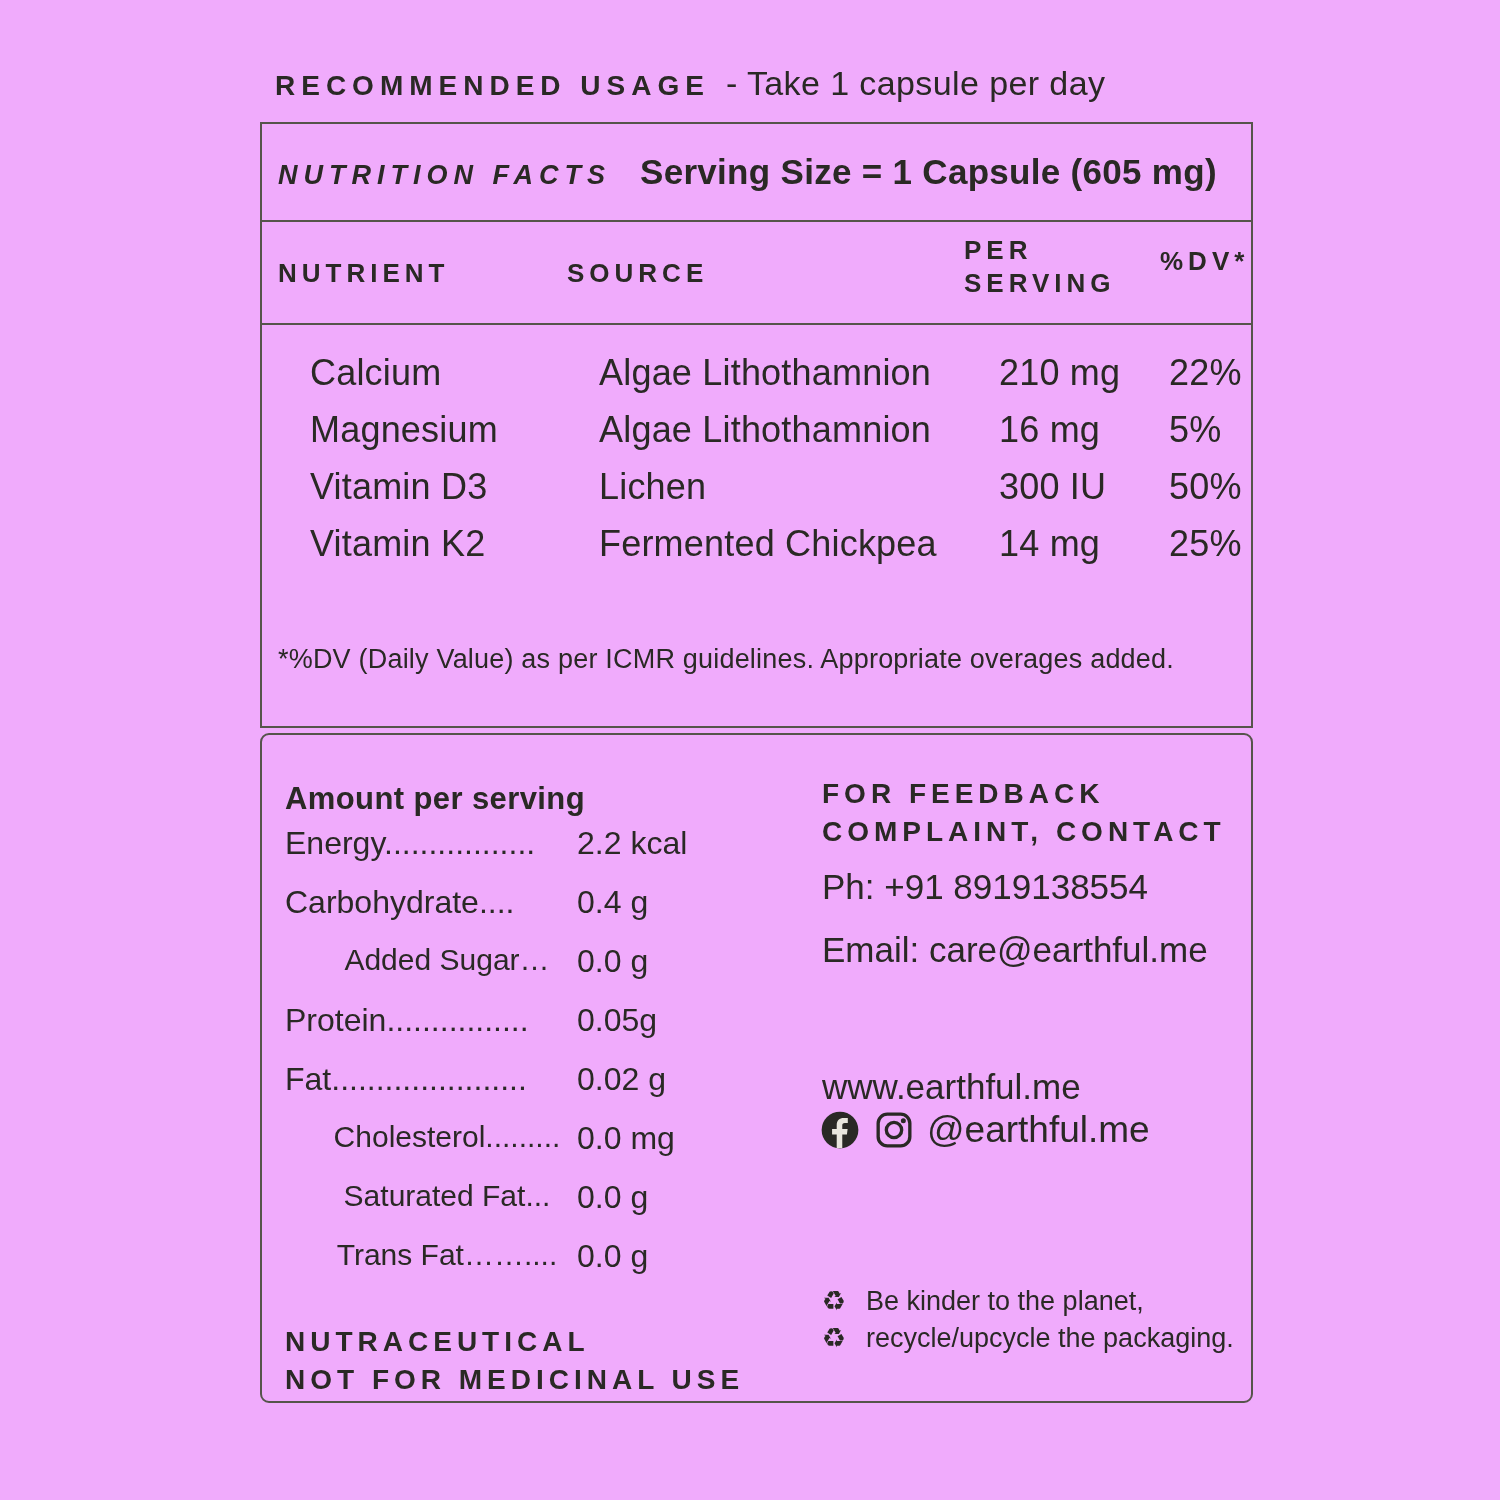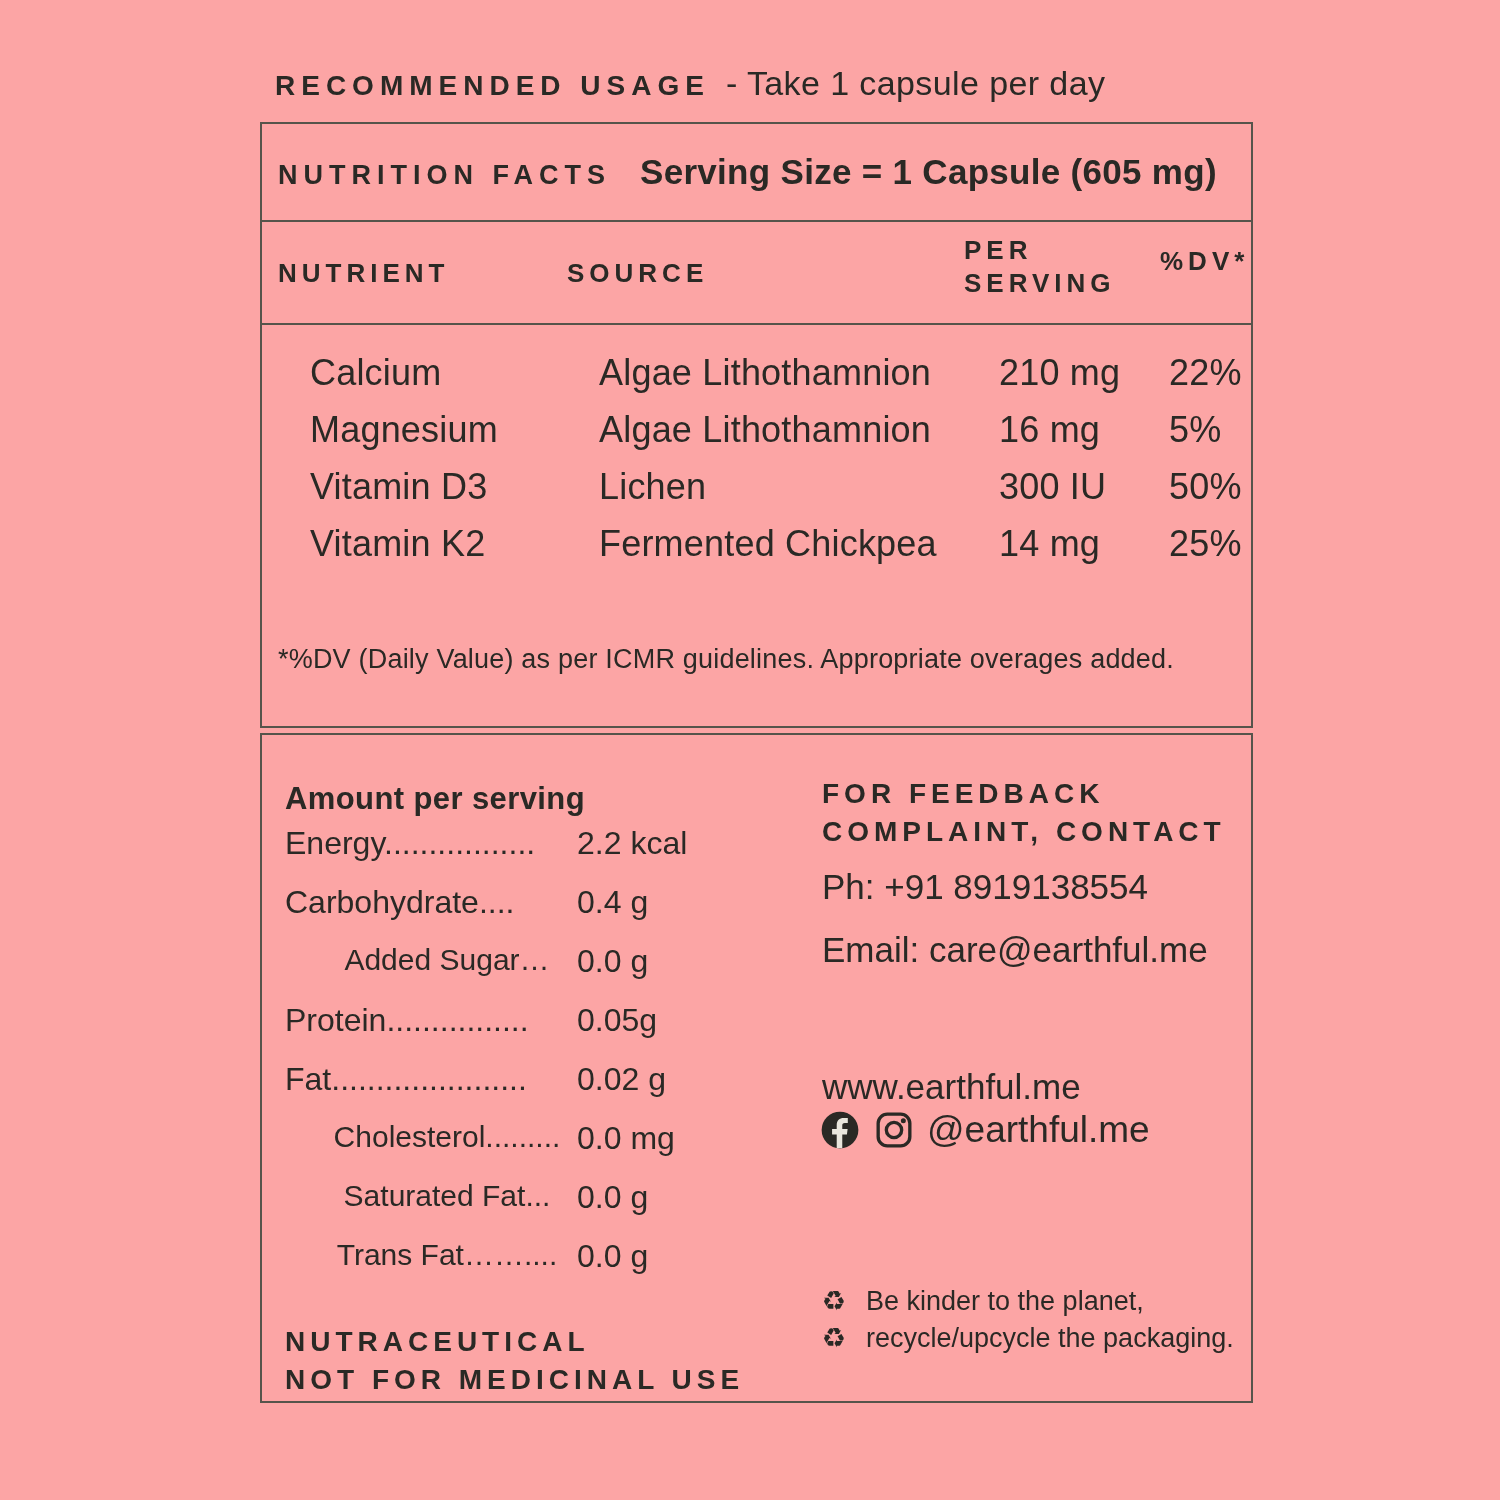--- a/index.html
+++ b/index.html
@@ -1,20 +1,20 @@
 <!DOCTYPE html>
 <html><head>
 <meta charset="utf-8">
 <style>
   html, body { margin: 0; padding: 0; }
   .page {
     position: relative;
     width: 1500px;
     height: 1500px;
-    background: #fca5a5;
+    background: #f0abfc;
     font-family: "Liberation Sans", "DejaVu Sans", sans-serif;
     color: #2a2925;
     overflow: hidden;
   }
 
   
   .usage-heading {
     position: absolute;
     left: 275px;
     top: 64px;
@@ -35,40 +35,41 @@
 
   
   .panel {
     position: absolute;
     left: 260px;
     width: 993px;
     border: 2px solid #56544b;
     box-sizing: border-box;
   }
   .top-panel { top: 122px; height: 606px; }
-  .bottom-panel { top: 733px; height: 670px; }
+  .bottom-panel { top: 733px; height: 670px; border-radius: 9px; }
 
   .hdiv {
     position: absolute;
     left: 0;
     width: 100%;
     height: 0;
     border-top: 2px solid #56544b;
   }
   .d1 { top: 96px; }
   .d2 { top: 199px; }
 
   .nf-title {
     position: absolute;
     left: 16px;
     top: 36px;
     font-weight: bold;
     font-size: 27px;
     letter-spacing: 6px;
     white-space: nowrap;
+    font-style: italic;
   }
   .nf-serving {
     position: absolute;
     left: 378px;
     top: 28px;
     font-weight: bold;
     font-size: 35px;
     letter-spacing: 0.3px;
     white-space: nowrap;
   }

